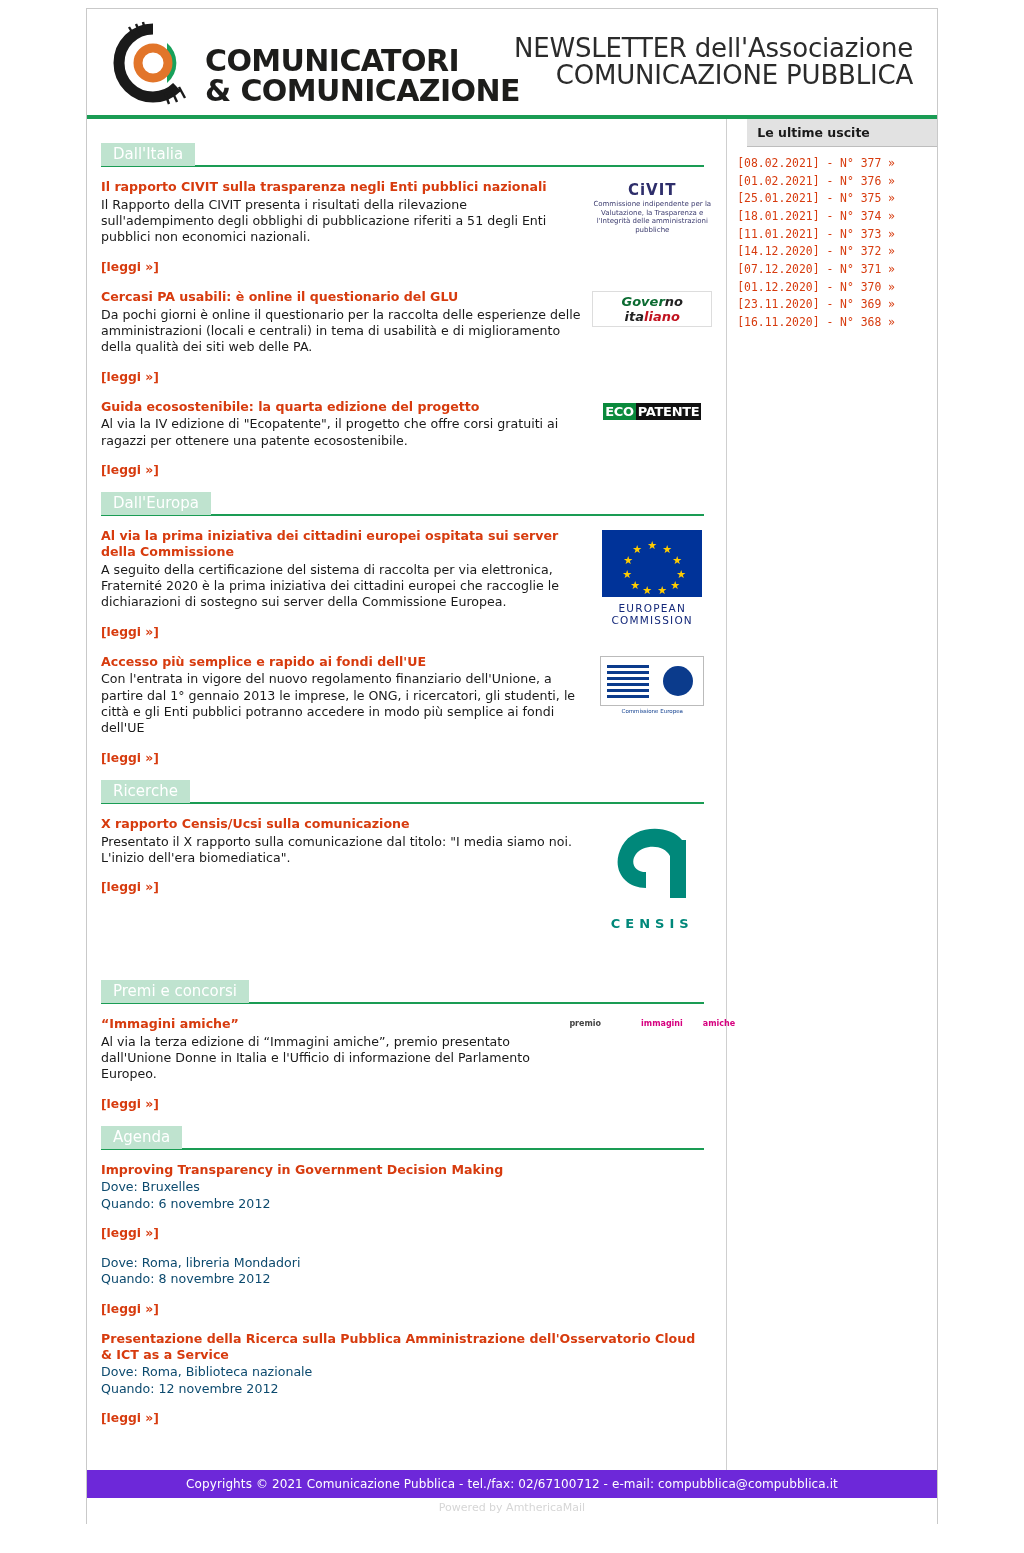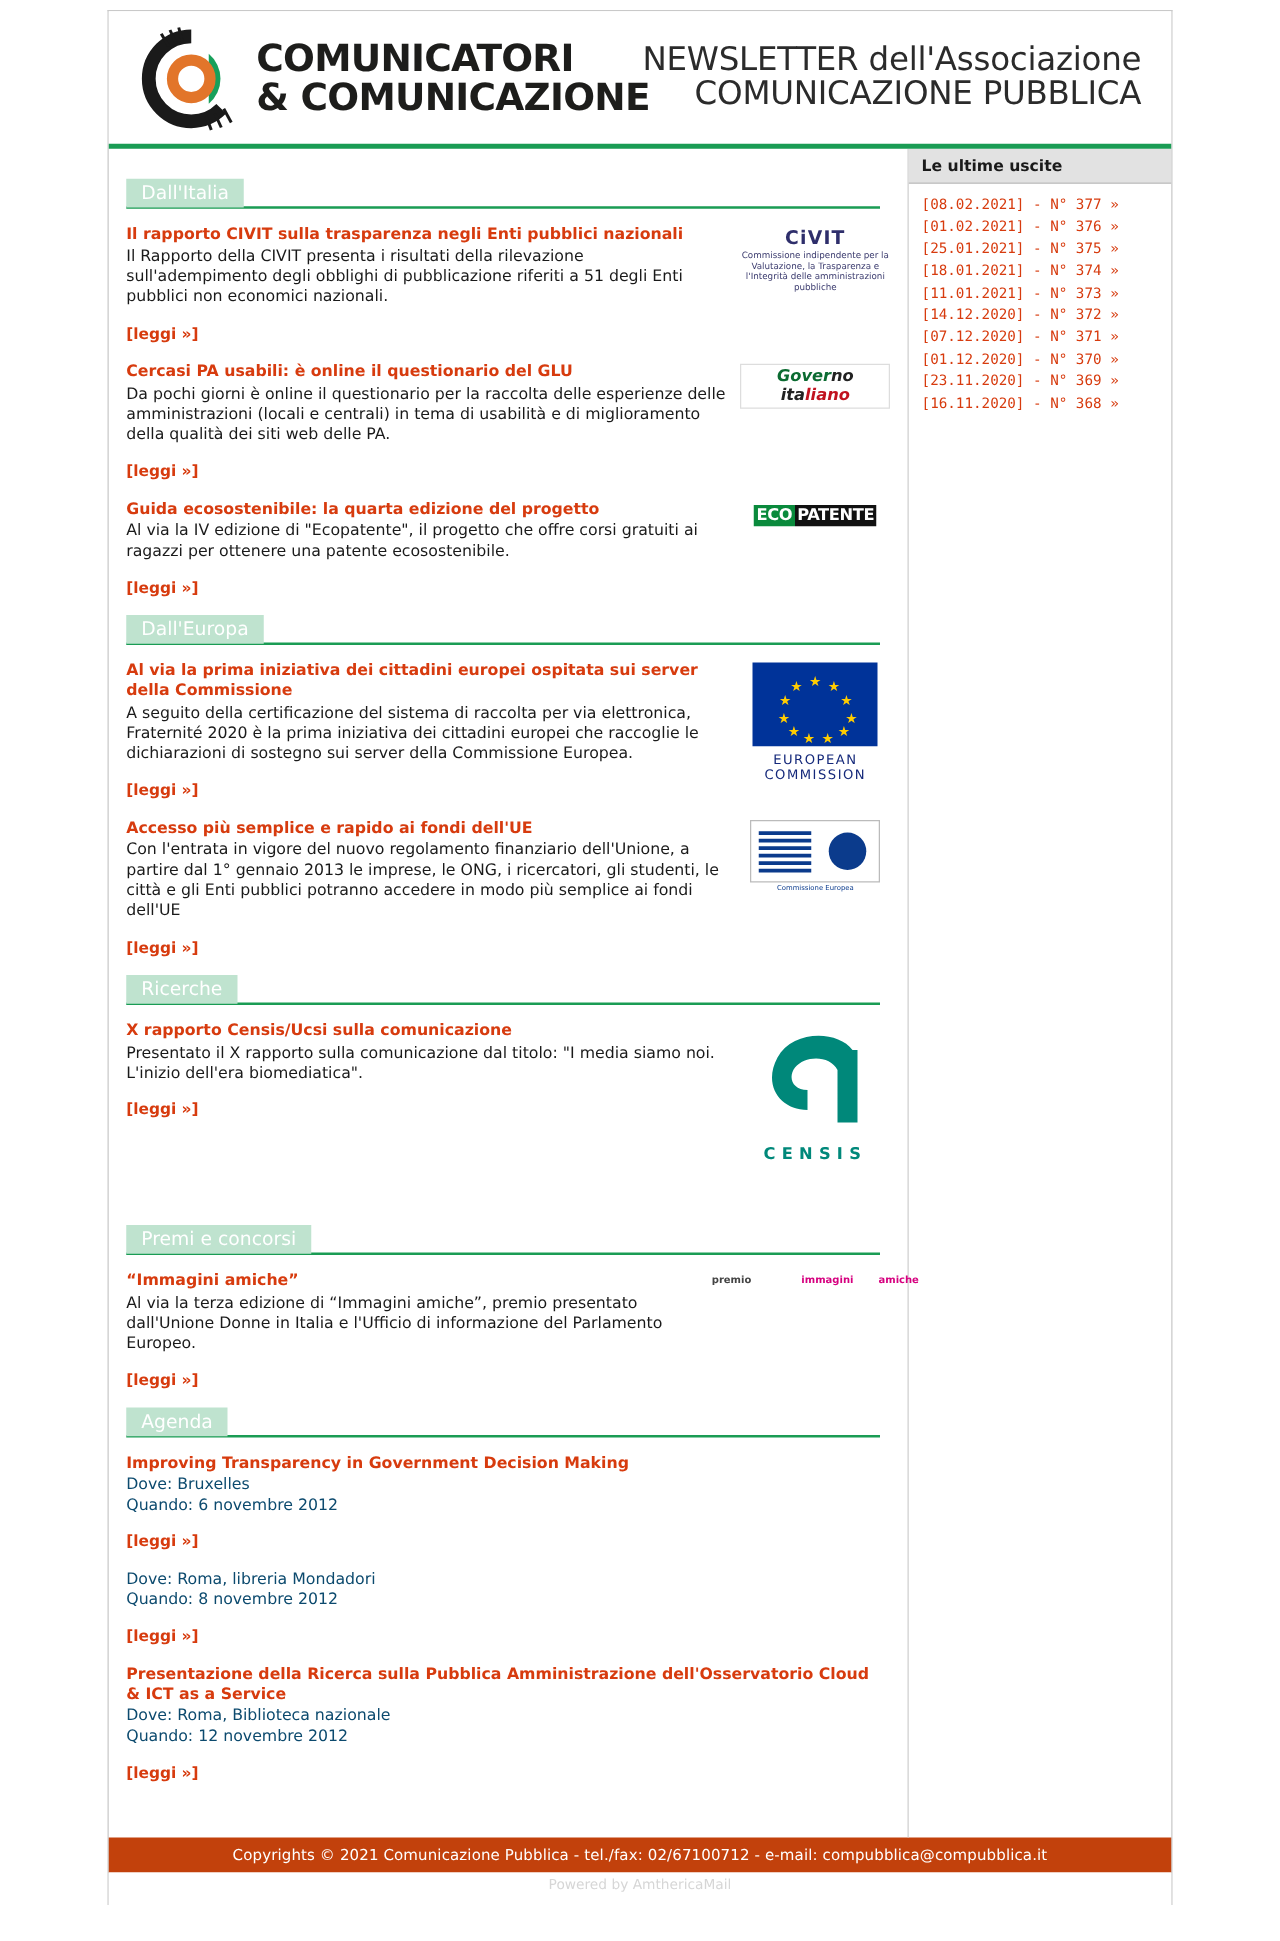--- a/index.html
+++ b/index.html
@@ -28,21 +28,21 @@
   .header {
     height: 110px;
     position: relative;
     border-bottom: 4px solid #1a9c54;
     background: #ffffff;
   }
   .logo-wrap {
     position: absolute;
     left: 18px; top: 12px;
     display: flex;
-    align-items: center;
+    align-items: flex-end;
   }
   .logo-mark {
     position: relative;
     width: 96px; height: 86px;
     flex: 0 0 96px;
   }
   .logo-text {
     margin-left: 4px;
     font-weight: bold;
     line-height: 1.02;
@@ -226,34 +226,35 @@
   .imm-amiche .ia2 { color:#d6007f; }
   .imm-amiche .ia3 { color:#d6007f; }
   
   .side-head {
     background: #e2e2e2;
     border-bottom: 1px solid #bdbdbd;
     font-weight: bold;
     font-size: 12.5px;
     color: #1a1a1a;
     padding: 6px 10px 6px 10px;
+    margin-left: 20px;
   }
   .side-list { padding: 8px 10px 10px 10px; }
   .side-item {
     display: block;
     font-family: "DejaVu Sans Mono", "Liberation Mono", monospace;
     font-size: 11.4px;
     color: #d73b0e;
     text-decoration: none;
     line-height: 1.55;
     white-space: nowrap;
   }
   
   .footer {
-    background: #c2410c;
+    background: #6d28d9;
     color: #ffffff;
     text-align: center;
     font-size: 12px;
     padding: 7px 4px;
     letter-spacing: 0.1px;
   }
   .powered {
     text-align: center;
     color: #d6d6d6;
     font-size: 11px;

